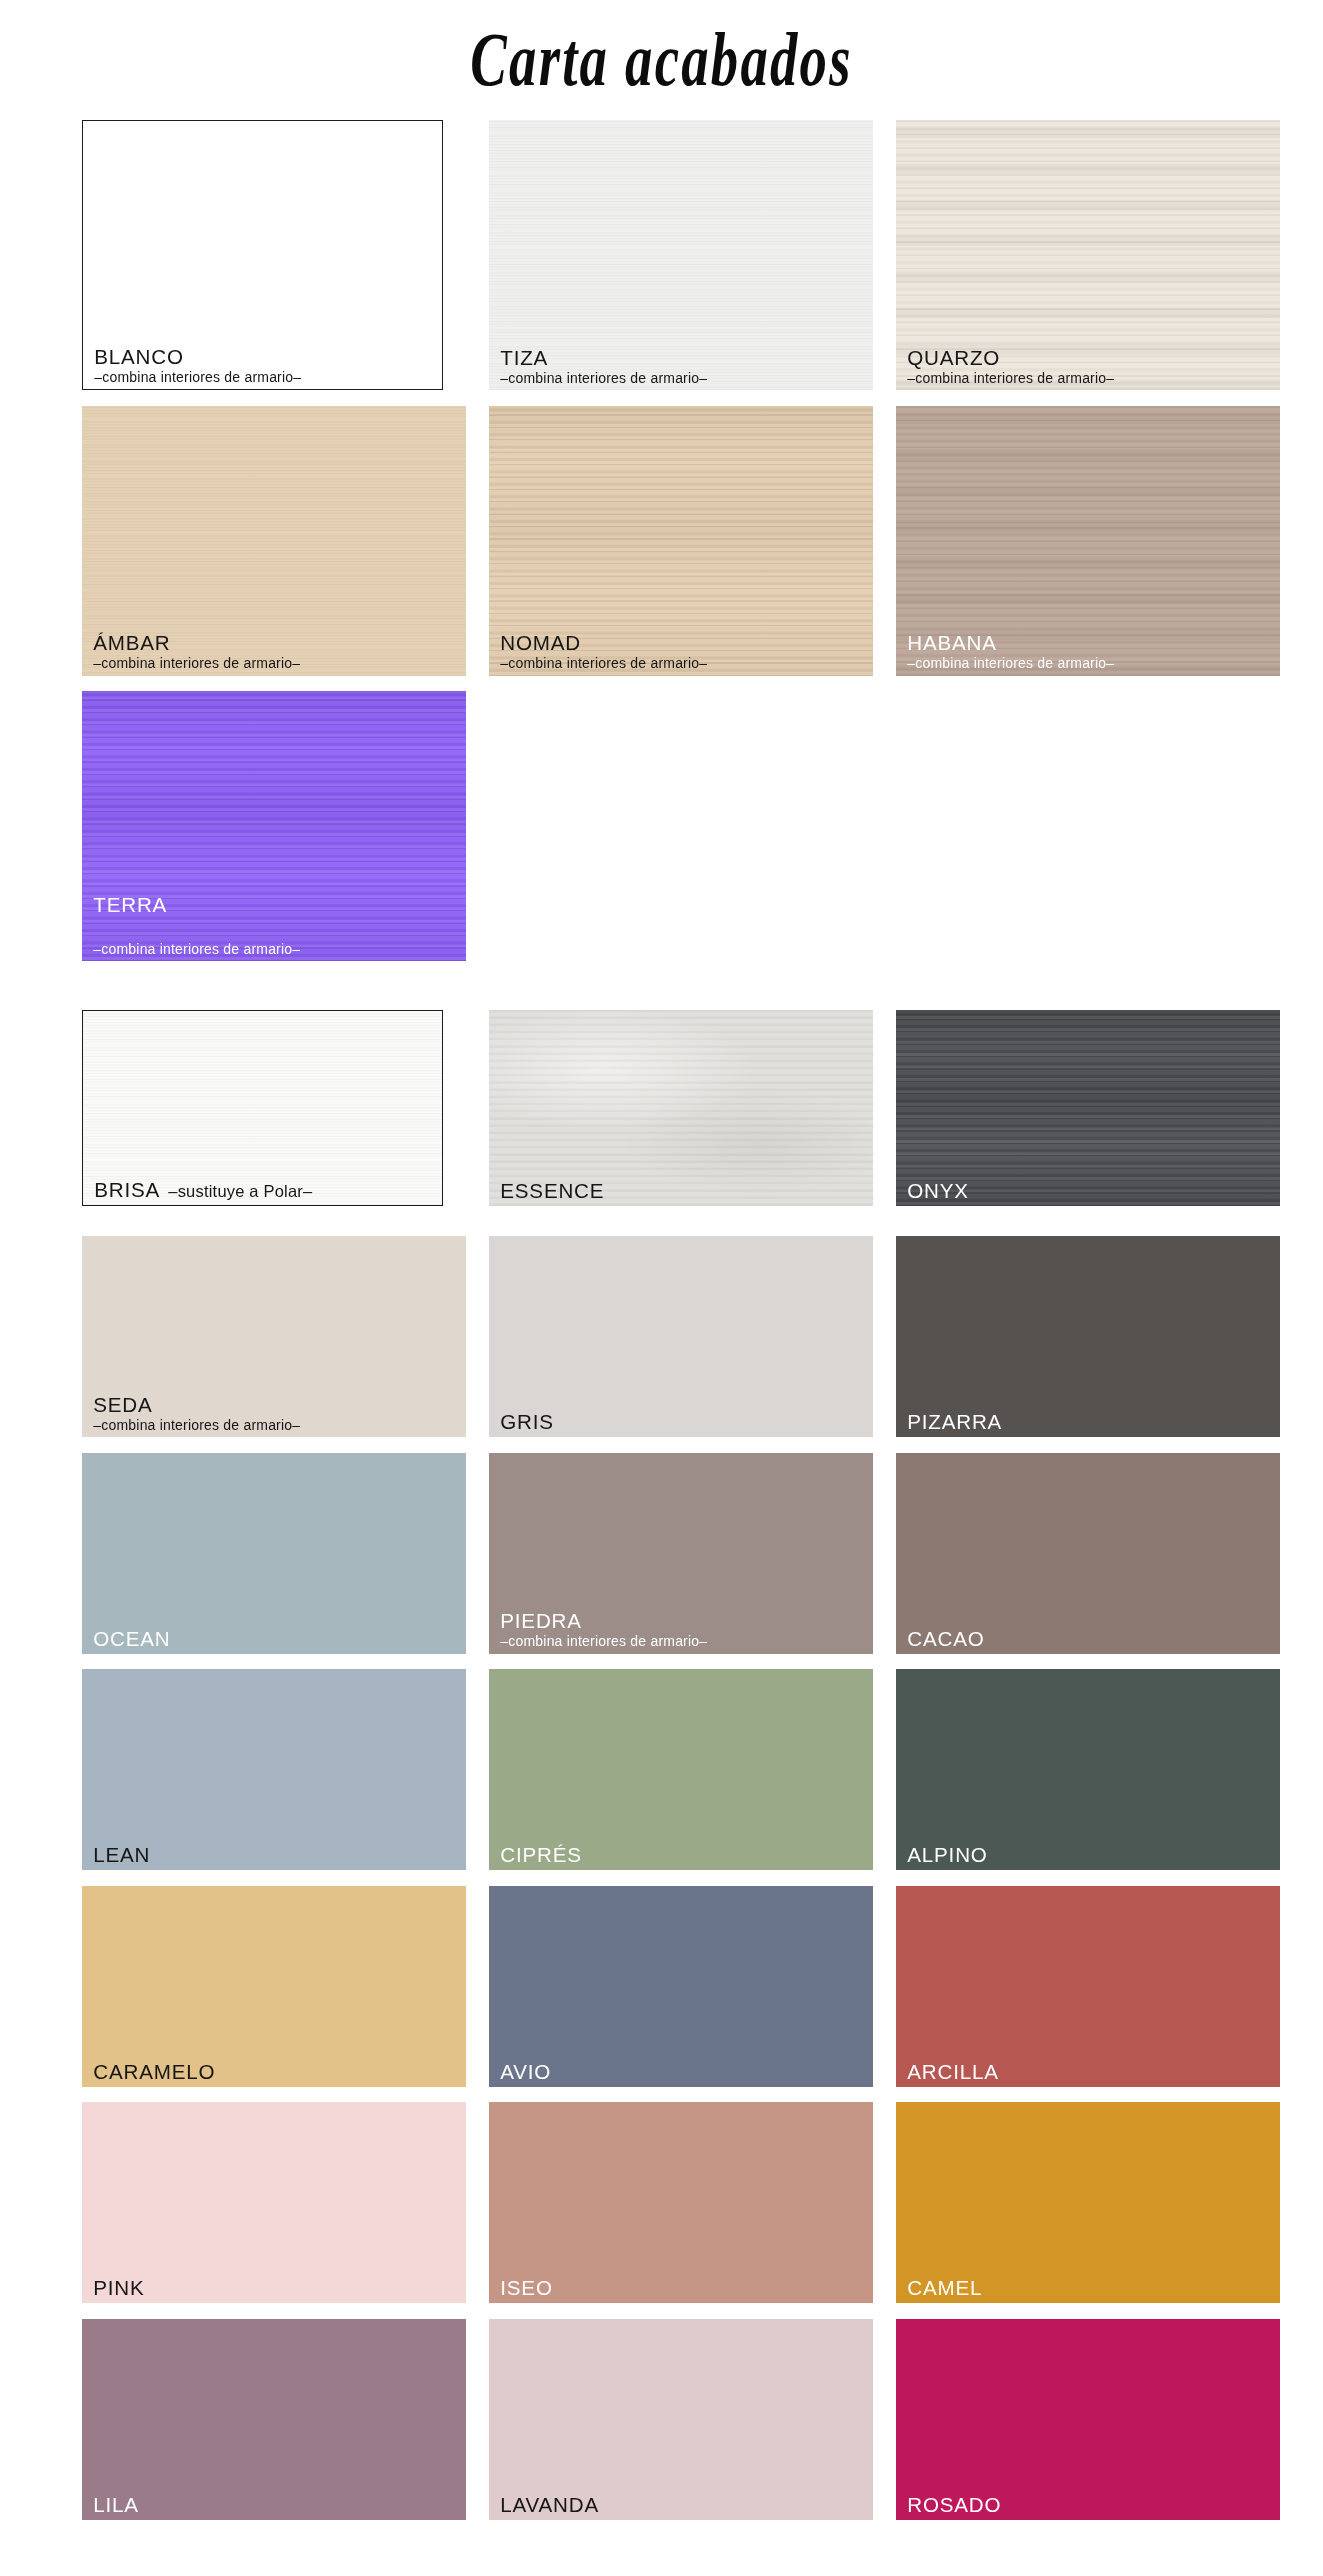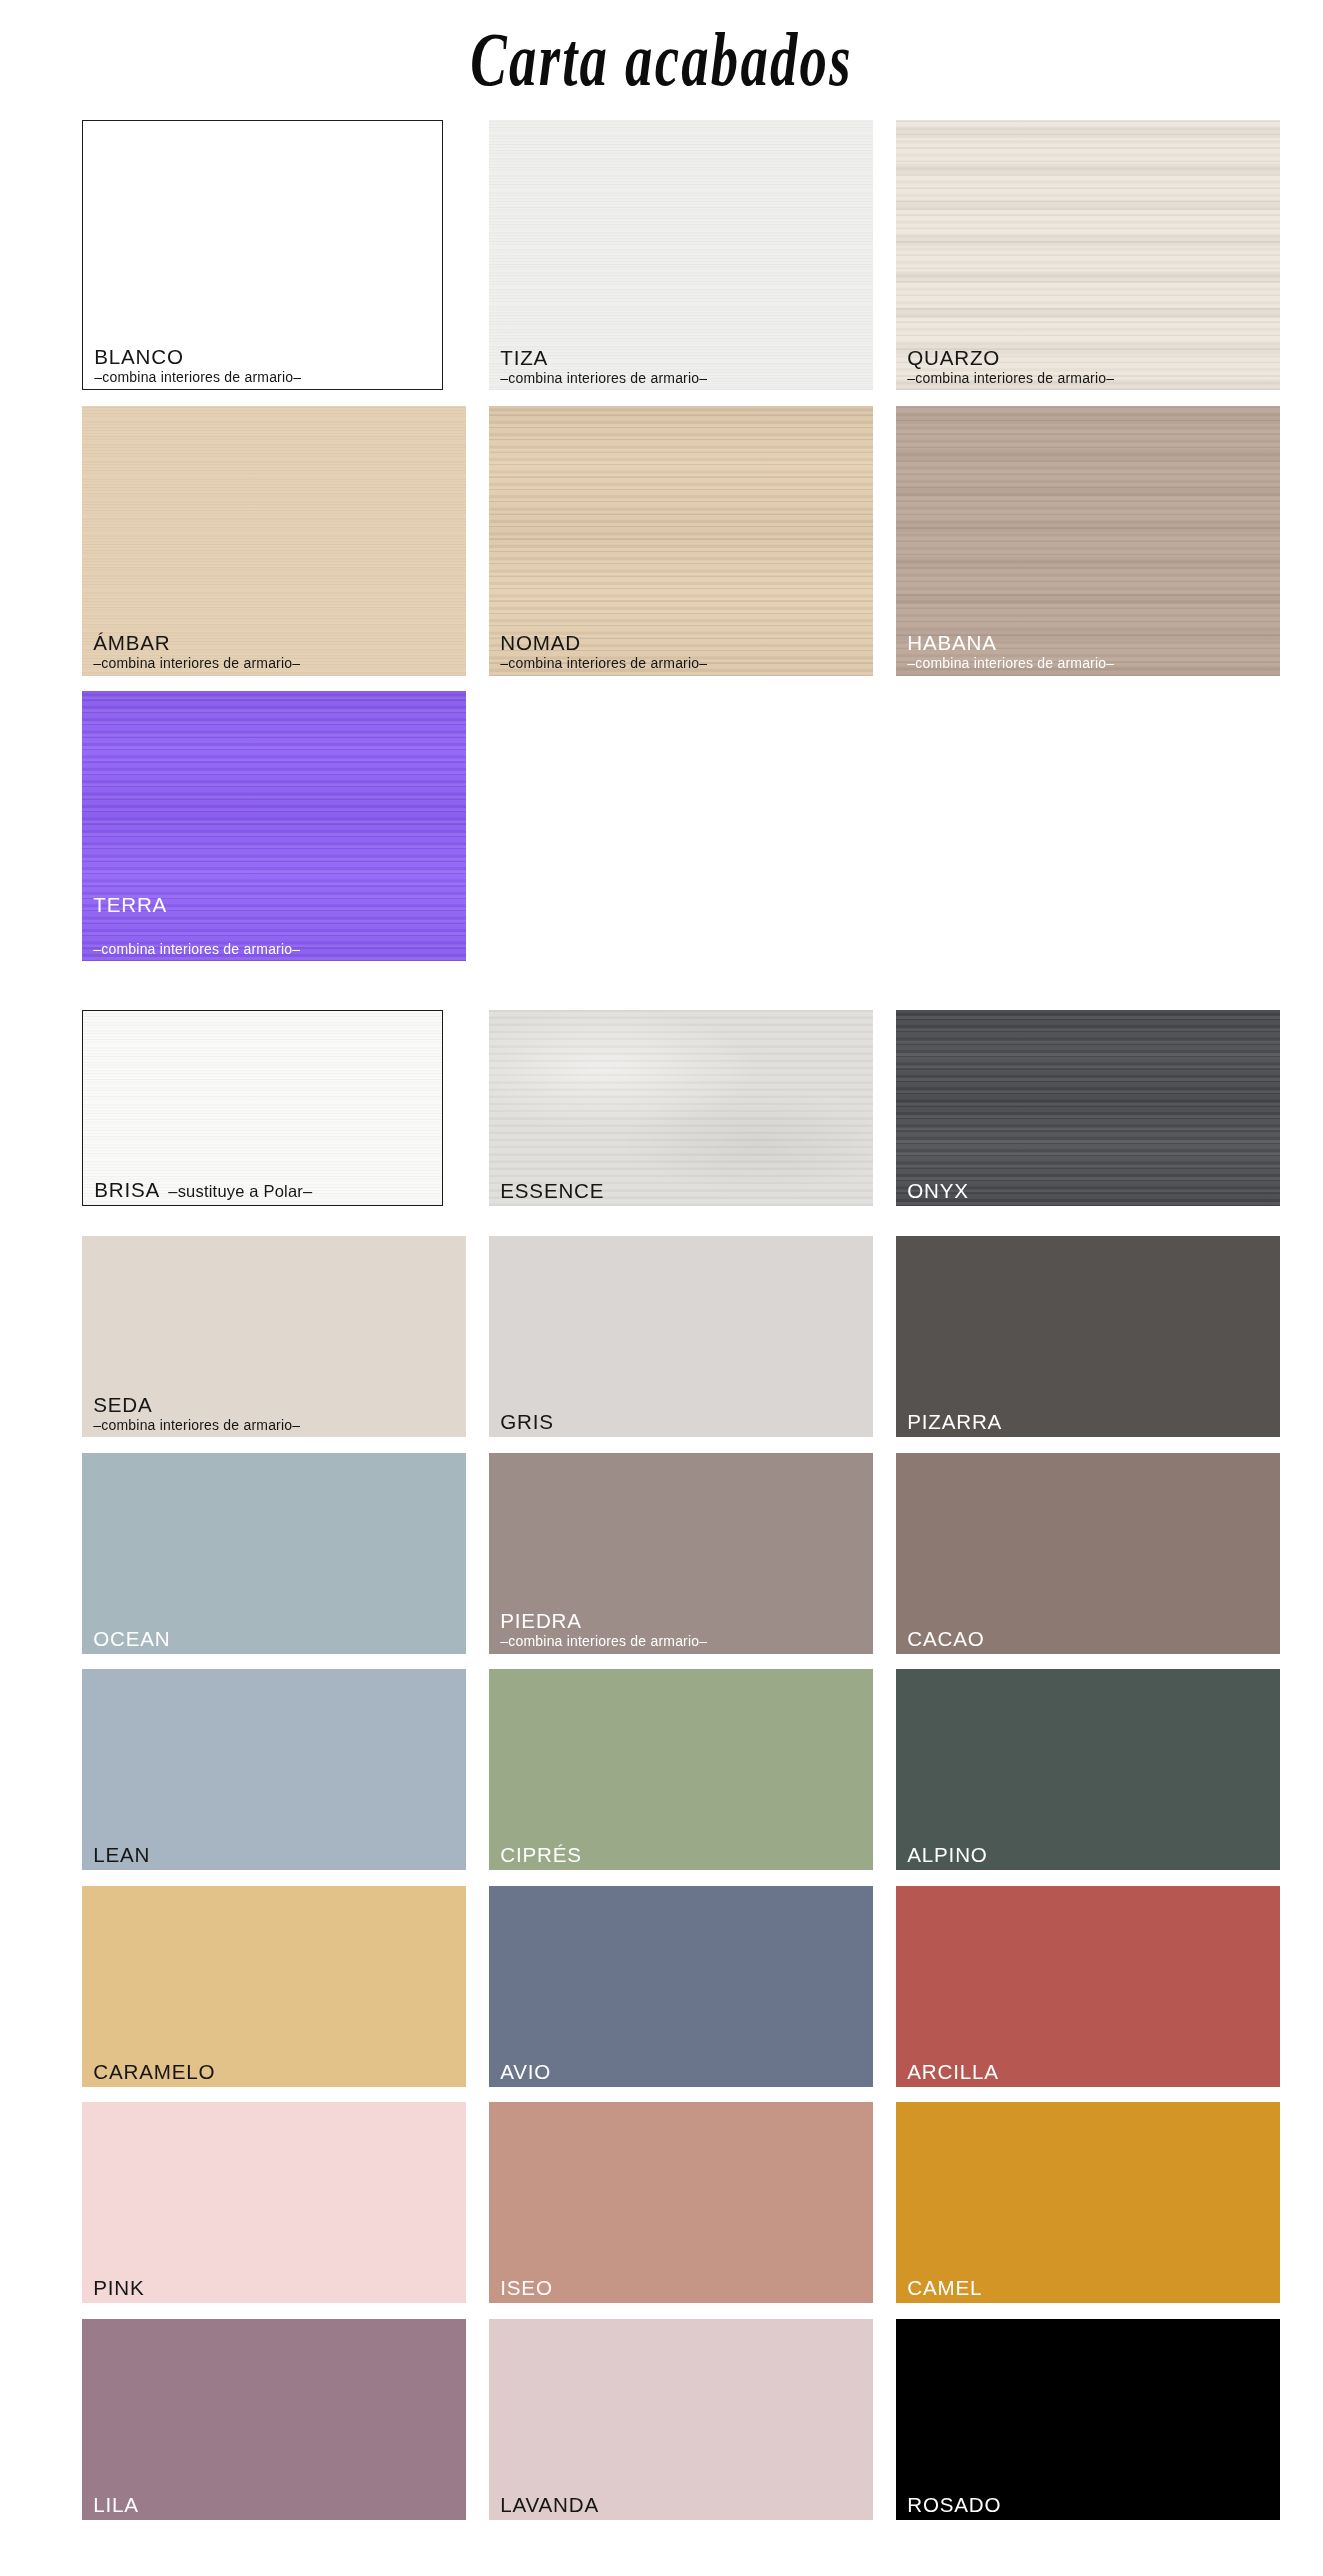--- a/index.html
+++ b/index.html
@@ -393,21 +393,21 @@
         <div class="swatch h-solid" style="background-color: rgb(154, 123, 138);">
           <span class="label txt-light">LILA</span>
         </div>
       </div>
       <div class="cell">
         <div class="swatch h-solid" style="background-color: rgb(223, 203, 203);">
           <span class="label txt-dark">LAVANDA</span>
         </div>
       </div>
       <div class="cell">
-        <div class="swatch h-solid" style="background-color: #000000;">
+        <div class="swatch h-solid" style="background-color: #be185d;">
           <span class="label txt-light">ROSADO</span>
         </div>
       </div>
     </div>
 
   </section>
 
 </main>
 
 

